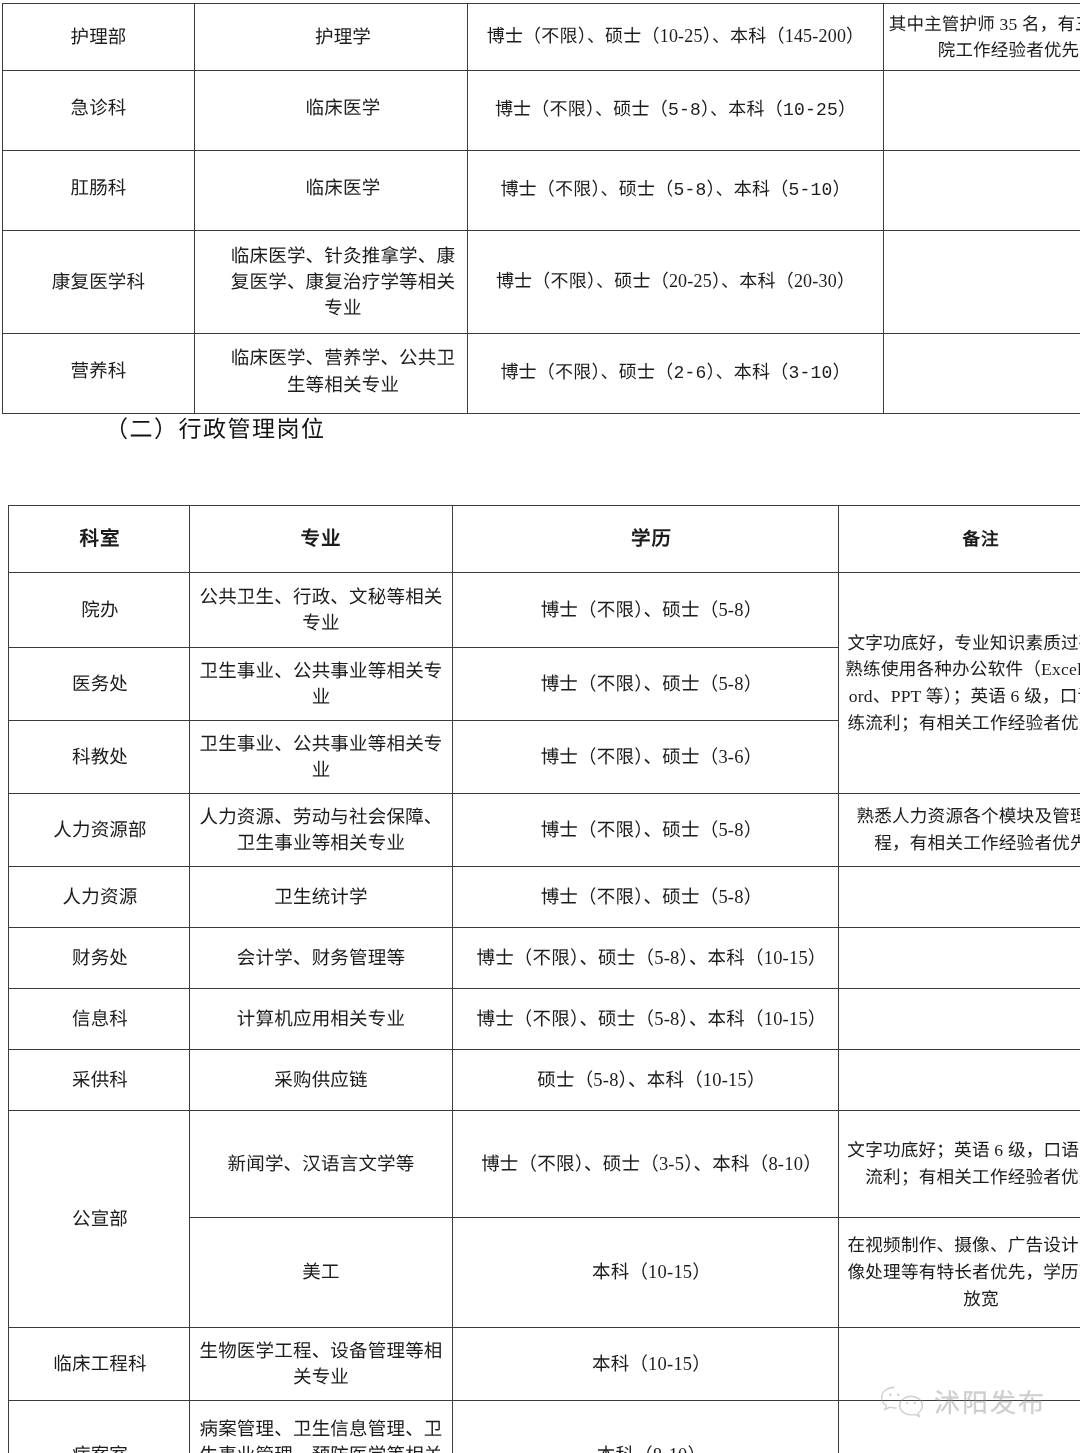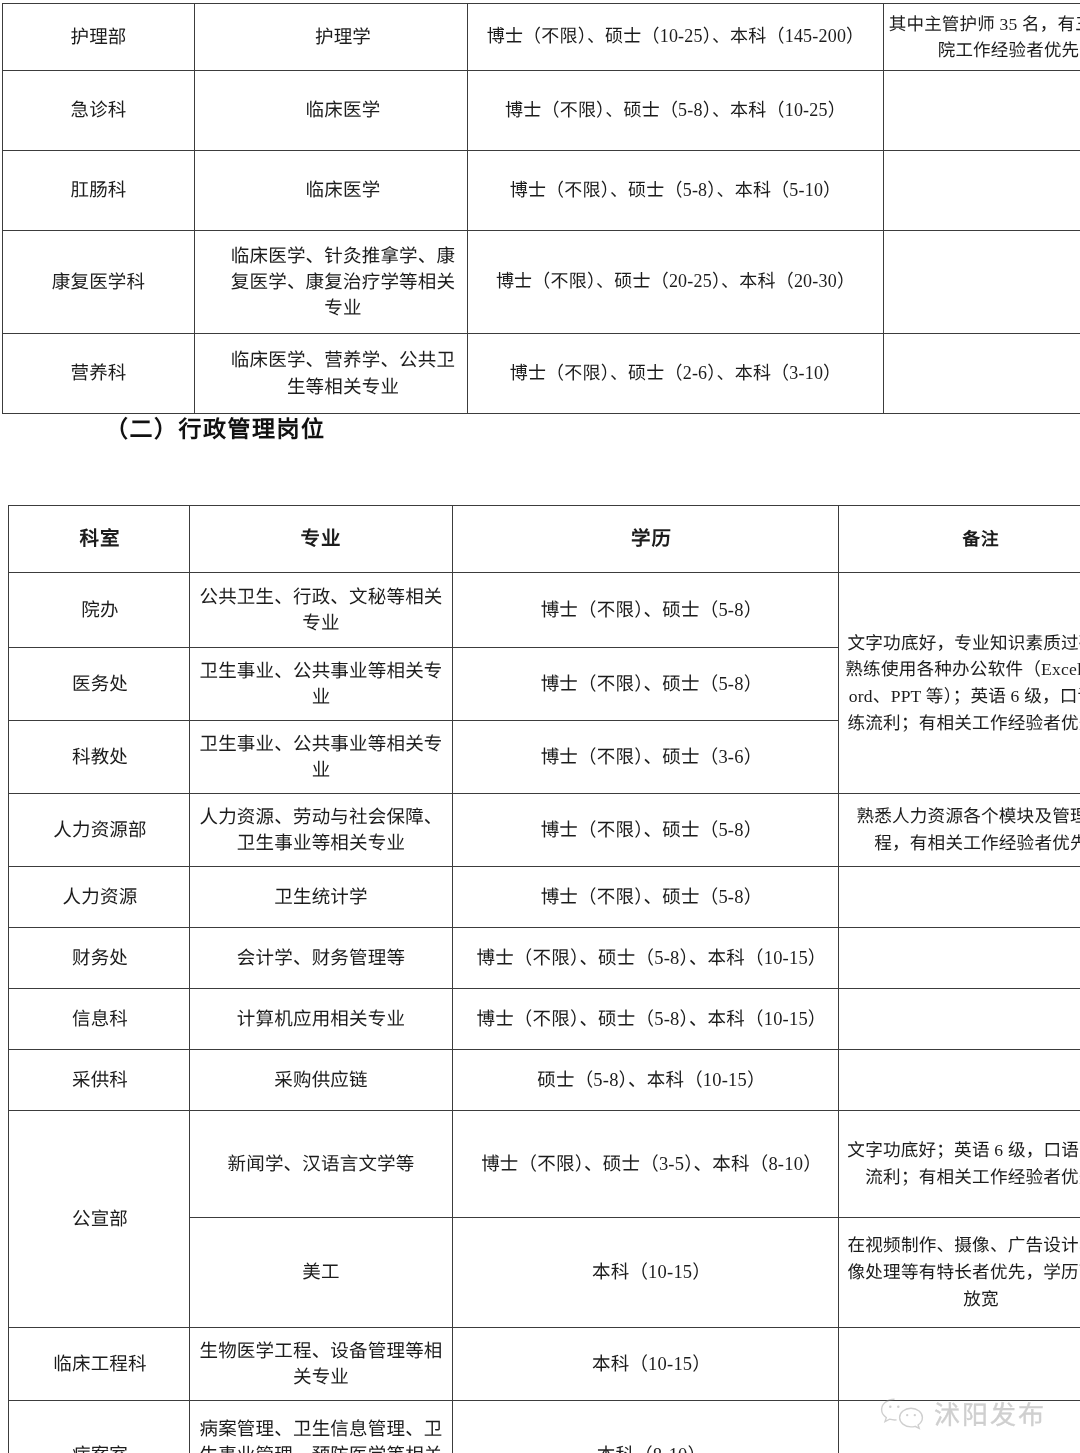--- a/index.html
+++ b/index.html
@@ -35,32 +35,32 @@
   table.doc-table th{ font-weight:bold; font-size:19.5px; letter-spacing:1px;}
 
   
   #table-clinical{ left:2px; top:3px; width:1071px; }
   #table-clinical td{ height:62px; }
   #table-clinical .c-dept{ width:183px; }
   #table-clinical .c-major{ width:240px;padding-left:28px; }
   #table-clinical .c-degree{ width:407px; font-size:18px; }
   #table-clinical .c-note{ width:241px; font-size:17.5px; line-height:1.5;}
   #table-clinical .row-tall td{ height:98px; }
-  #table-clinical .row-med td{ height:75px; }
+  #table-clinical .row-med td{ height:75px;font-family:Liberation Mono, monospace; }
 
   
   .tight{ letter-spacing:-0.4px; font-size:17.6px; }
   .looser{ letter-spacing:0.6px; }
 
   
   .section-heading{
     position:absolute;
     left:105px; top:410px;
     font-family:"DejaVu Sans","Liberation Sans",sans-serif;
-    font-weight:bold;
+    font-weight:normal;
     font-size:23px;
     letter-spacing:1.5px;
     color:#111;
   }
 
   
   #table-admin{ left:8px; top:505px; width:1065px; }
   #table-admin .c-dept{ width:170px;padding-left:6px; }
   #table-admin .c-major{ width:254px; }
   #table-admin .c-degree{ width:365px;padding-left:16px; }
@@ -72,21 +72,21 @@
   #table-admin tr.h56 td{ height:56px; }
   #table-admin tr.h104 td{ height:102px; }
   #table-admin tr.h105 td{ height:105px; }
   #table-admin tr.h68b td{ height:68px; }
 
   .ml{ line-height:1.45;margin-left:46px; }
 
   
   .watermark{
     position:absolute;
-    right:34px; bottom:22px;
+    right:34px; bottom:34px;
     display:flex; align-items:center; gap:9px;
     opacity:.42;
     pointer-events:none;
   }
   .watermark .wm-text{
     font-family:"DejaVu Sans","Liberation Sans",sans-serif;
     font-size:26px; color:#8e8e8e; letter-spacing:2px;
     -webkit-text-stroke:0.4px #8e8e8e;
   }
   .watermark svg{ display:block; }

